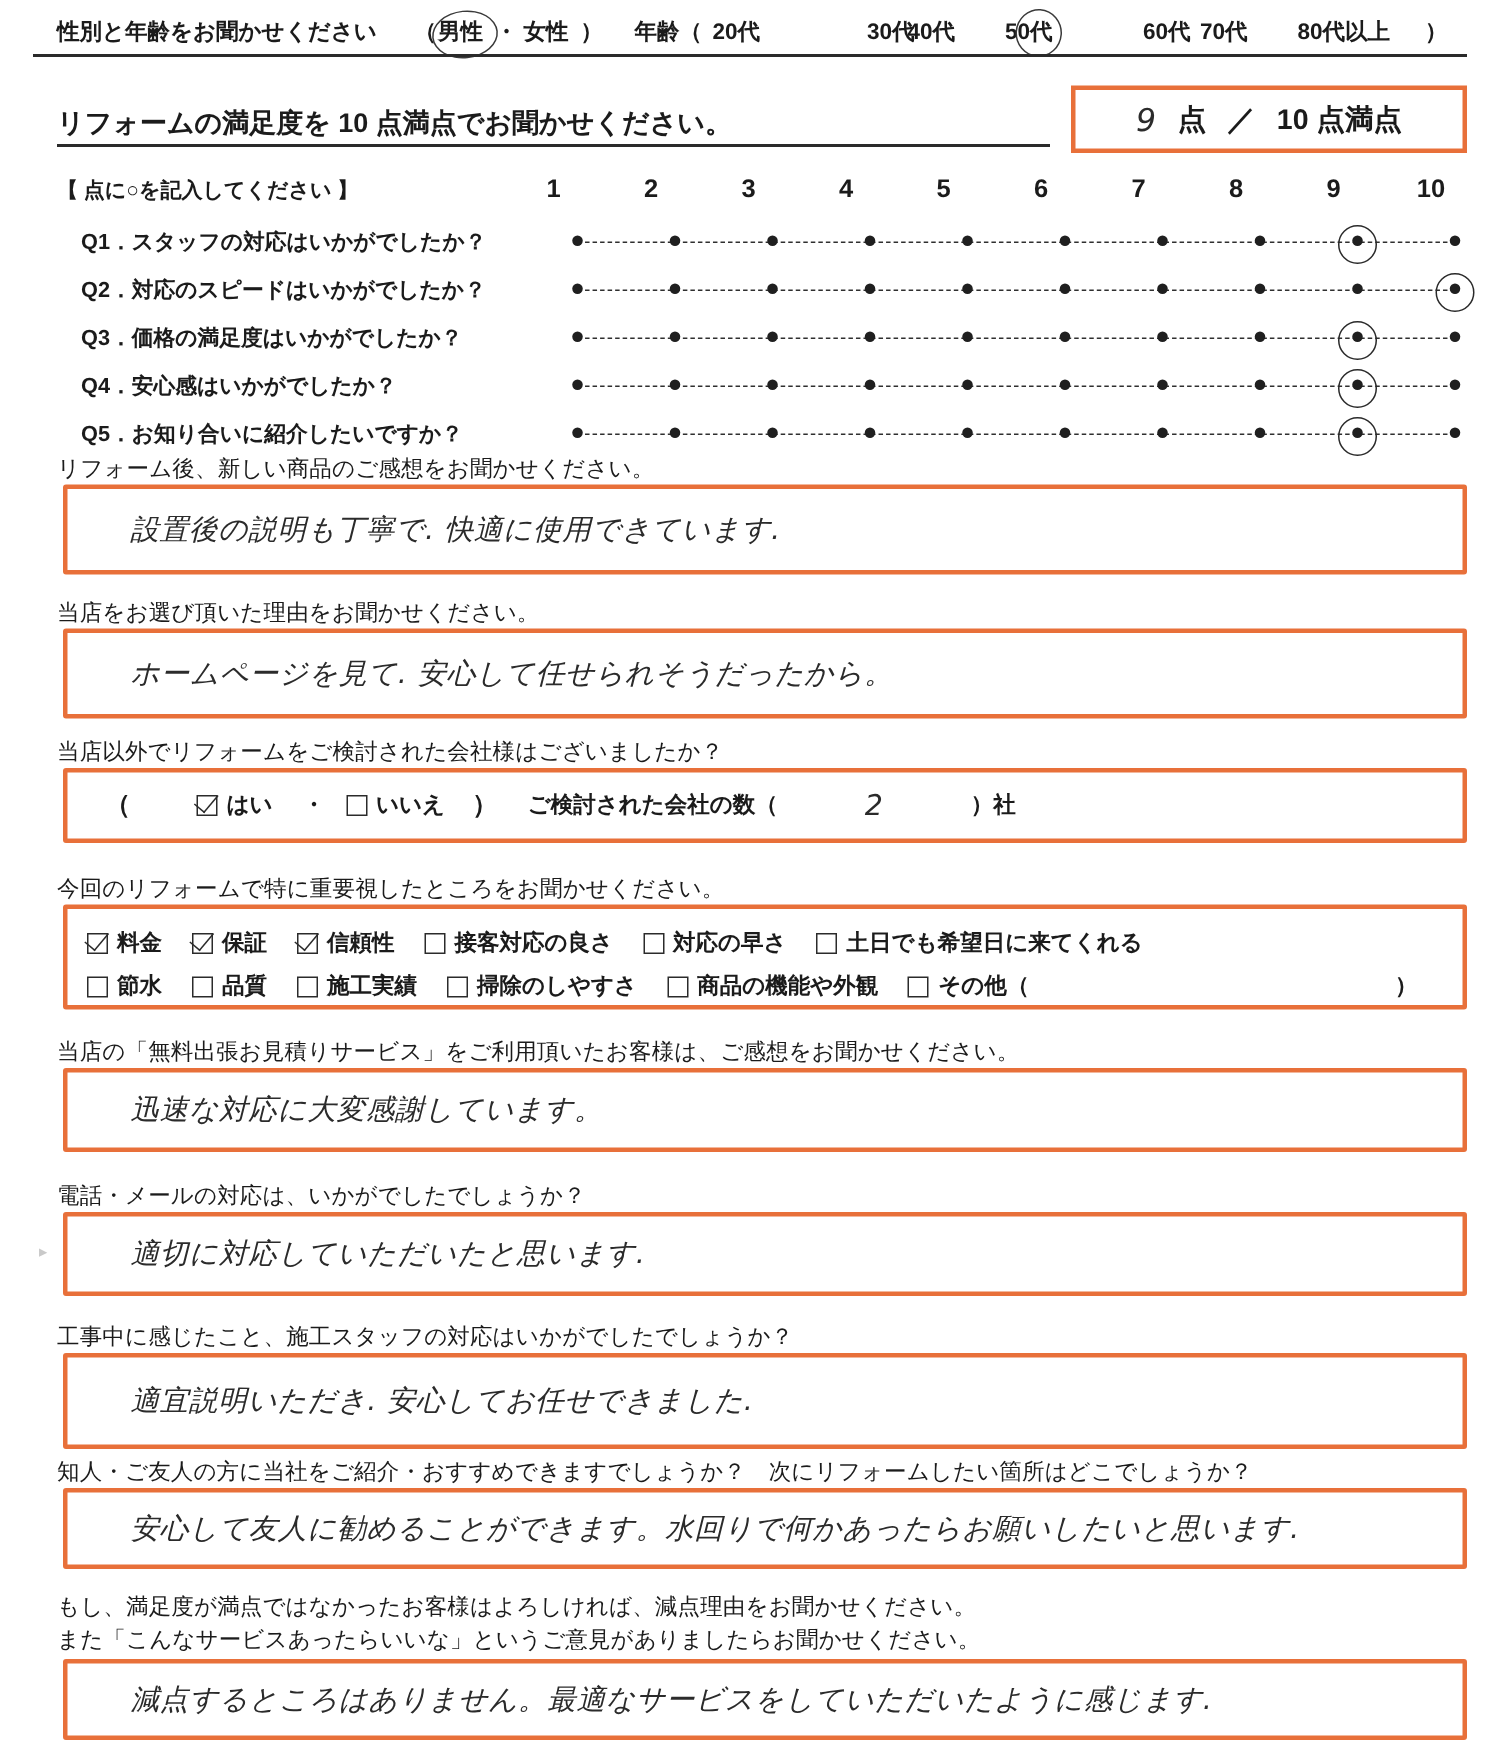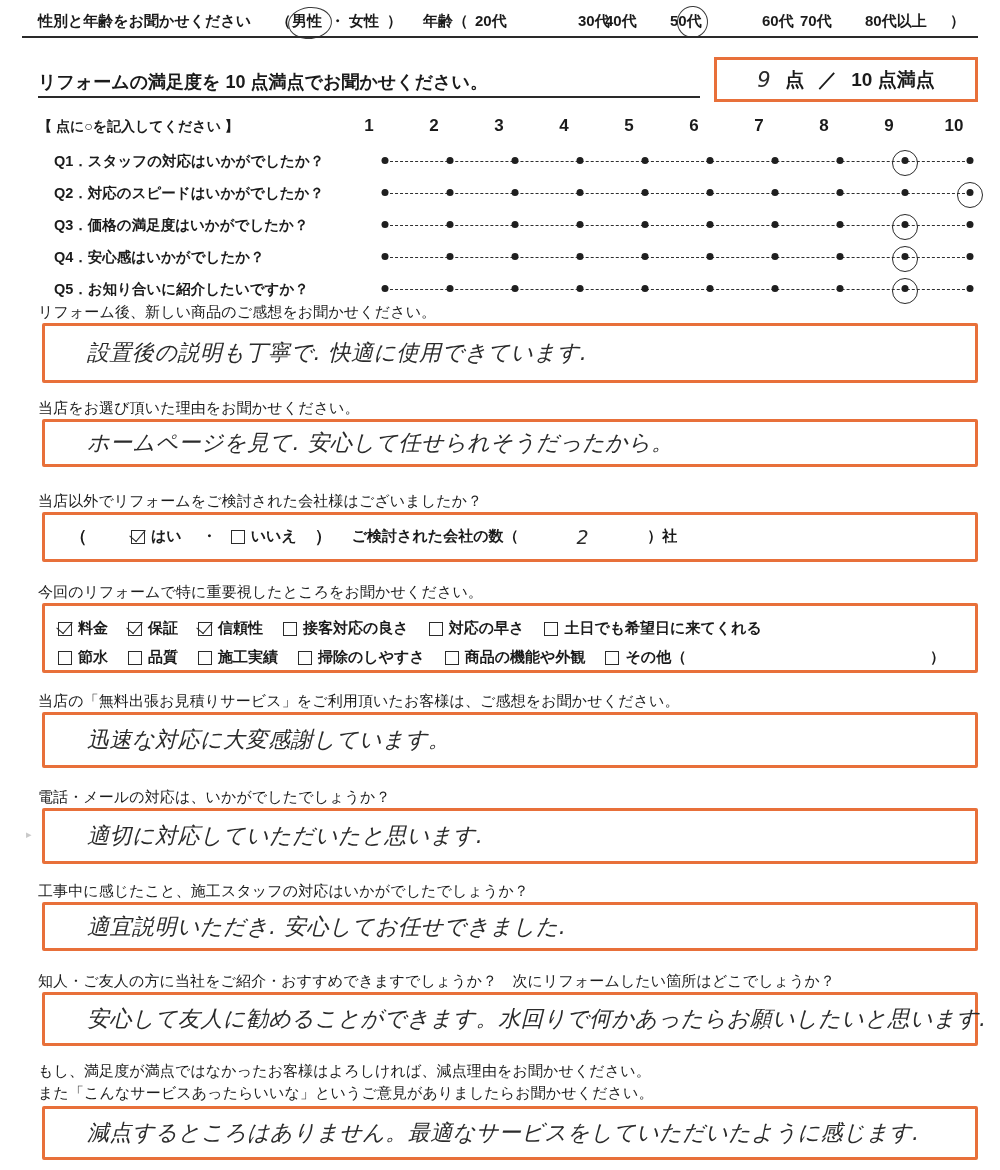--- a/index.html
+++ b/index.html
@@ -75,21 +75,21 @@
   .section-head{
     position:absolute;font-size:15px;font-weight:normal;white-space:nowrap;
     letter-spacing:.1px;
   }
   .answer-box{
     position:absolute;border:3px solid #e8703a;background:#ffffff;
     box-sizing:border-box;border-radius:2px;
   }
   .answer-text{
     position:absolute;left:42px;top:50%;transform:translateY(-50%);
-    font-size:22px;white-space:nowrap;
+    font-size:19px;white-space:nowrap;
   }
 
   
   .cbx-row{position:absolute;display:flex;align-items:center;white-space:nowrap;}
   .cbx{
     display:inline-block;position:relative;
     width:14px;height:14px;border:1.7px solid #2b2b2b;
     box-sizing:border-box;margin-right:6px;vertical-align:-2px;
     background:#fff;flex:0 0 auto;
   }
@@ -241,21 +241,21 @@
       <span class="q-sel" style="left:851px;"></span>
     </div>
   </div>
 
   <div class="section-head" style="left:38px;top:303px;">リフォーム後、新しい商品のご感想をお聞かせください。</div>
   <div class="answer-box" style="left:42px;top:323px;width:936px;height:60px;">
     <span class="answer-text hand">設置後の説明も丁寧で. 快適に使用できています.</span>
   </div>
 
   <div class="section-head" style="left:38px;top:399px;">当店をお選び頂いた理由をお聞かせください。</div>
-  <div class="answer-box" style="left:42px;top:419px;width:936px;height:48px;">
+  <div class="answer-box" style="left:42px;top:419px;width:936px;height:60px;">
     <span class="answer-text hand">ホームページを見て. 安心して任せられそうだったから。</span>
   </div>
 
   <div class="section-head" style="left:38px;top:492px;">当店以外でリフォームをご検討された会社様はございましたか？</div>
   <div class="answer-box" style="left:42px;top:512px;width:936px;height:50px;"></div>
   <div class="abs" id="yesno-row">
     <span class="paren">（</span>
     <span class="cbx-item" style="margin-left:12px;padding-left:32px;">
       <span class="cbx checked"></span>
       <span class="cbx-label" style="margin-right:6px;">はい</span>
@@ -334,21 +334,21 @@
     <span class="answer-text hand">迅速な対応に大変感謝しています。</span>
   </div>
 
   <div class="section-head" style="left:38px;top:788px;">電話・メールの対応は、いかがでしたでしょうか？</div>
   <div class="answer-box" style="left:42px;top:808px;width:936px;height:56px;">
     <span class="answer-text hand">適切に対応していただいたと思います.</span>
   </div>
   <span class="tiny-arrow" style="left:26px;top:828px;">▸</span>
 
   <div class="section-head" style="left:38px;top:882px;">工事中に感じたこと、施工スタッフの対応はいかがでしたでしょうか？</div>
-  <div class="answer-box" style="left:42px;top:902px;width:936px;height:49px;">
+  <div class="answer-box" style="left:42px;top:902px;width:936px;height:64px;">
     <span class="answer-text hand">適宜説明いただき. 安心してお任せできました.</span>
   </div>
 
   <div class="section-head" style="left:38px;top:972px;">知人・ご友人の方に当社をご紹介・おすすめできますでしょうか？　次にリフォームしたい箇所はどこでしょうか？</div>
   <div class="answer-box" style="left:42px;top:992px;width:936px;height:54px;">
     <span class="answer-text hand">安心して友人に勧めることができます。水回りで何かあったらお願いしたいと思います.</span>
   </div>
 
   <div class="section-head" style="left:38px;top:1062px;">もし、満足度が満点ではなかったお客様はよろしければ、減点理由をお聞かせください。</div>
   <div class="section-head" style="left:38px;top:1084px;">また「こんなサービスあったらいいな」というご意見がありましたらお聞かせください。</div>

